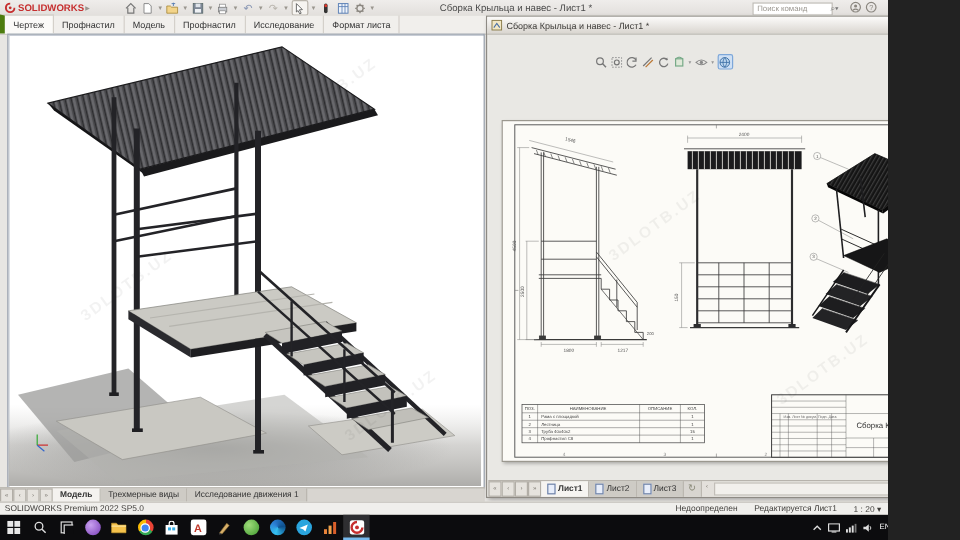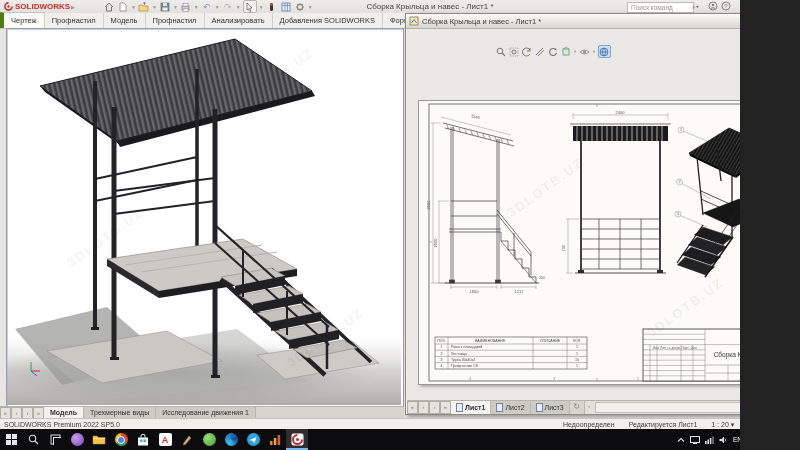--- a/index.html
+++ b/index.html
@@ -178,22 +178,21 @@
     <span class="win-glyph">—</span>
     <span class="win-glyph">❐</span>
     <span class="win-glyph">✕</span>
   </div>
 
   <div class="abs" id="tabsrow">
     <span class="ctab active">Чертеж</span>
     <span class="ctab">Профнастил</span>
     <span class="ctab">Модель</span>
     <span class="ctab">Профнастил</span>
-    <span class="ctab">Анализировать</span>
-    <span class="ctab">Добавления SOLIDWORKS</span>
+    <span class="ctab">Исследование</span>
     <span class="ctab">Формат листа</span>
     <span style="flex:1"></span>
     <span style="display:flex;margin:1px 4px;">
       <span class="mdibtn">—</span>
       <span class="mdibtn">❐</span>
       <span class="mdibtn">✕</span>
     </span>
   </div>
 
   <div class="abs" id="left-viewport">

